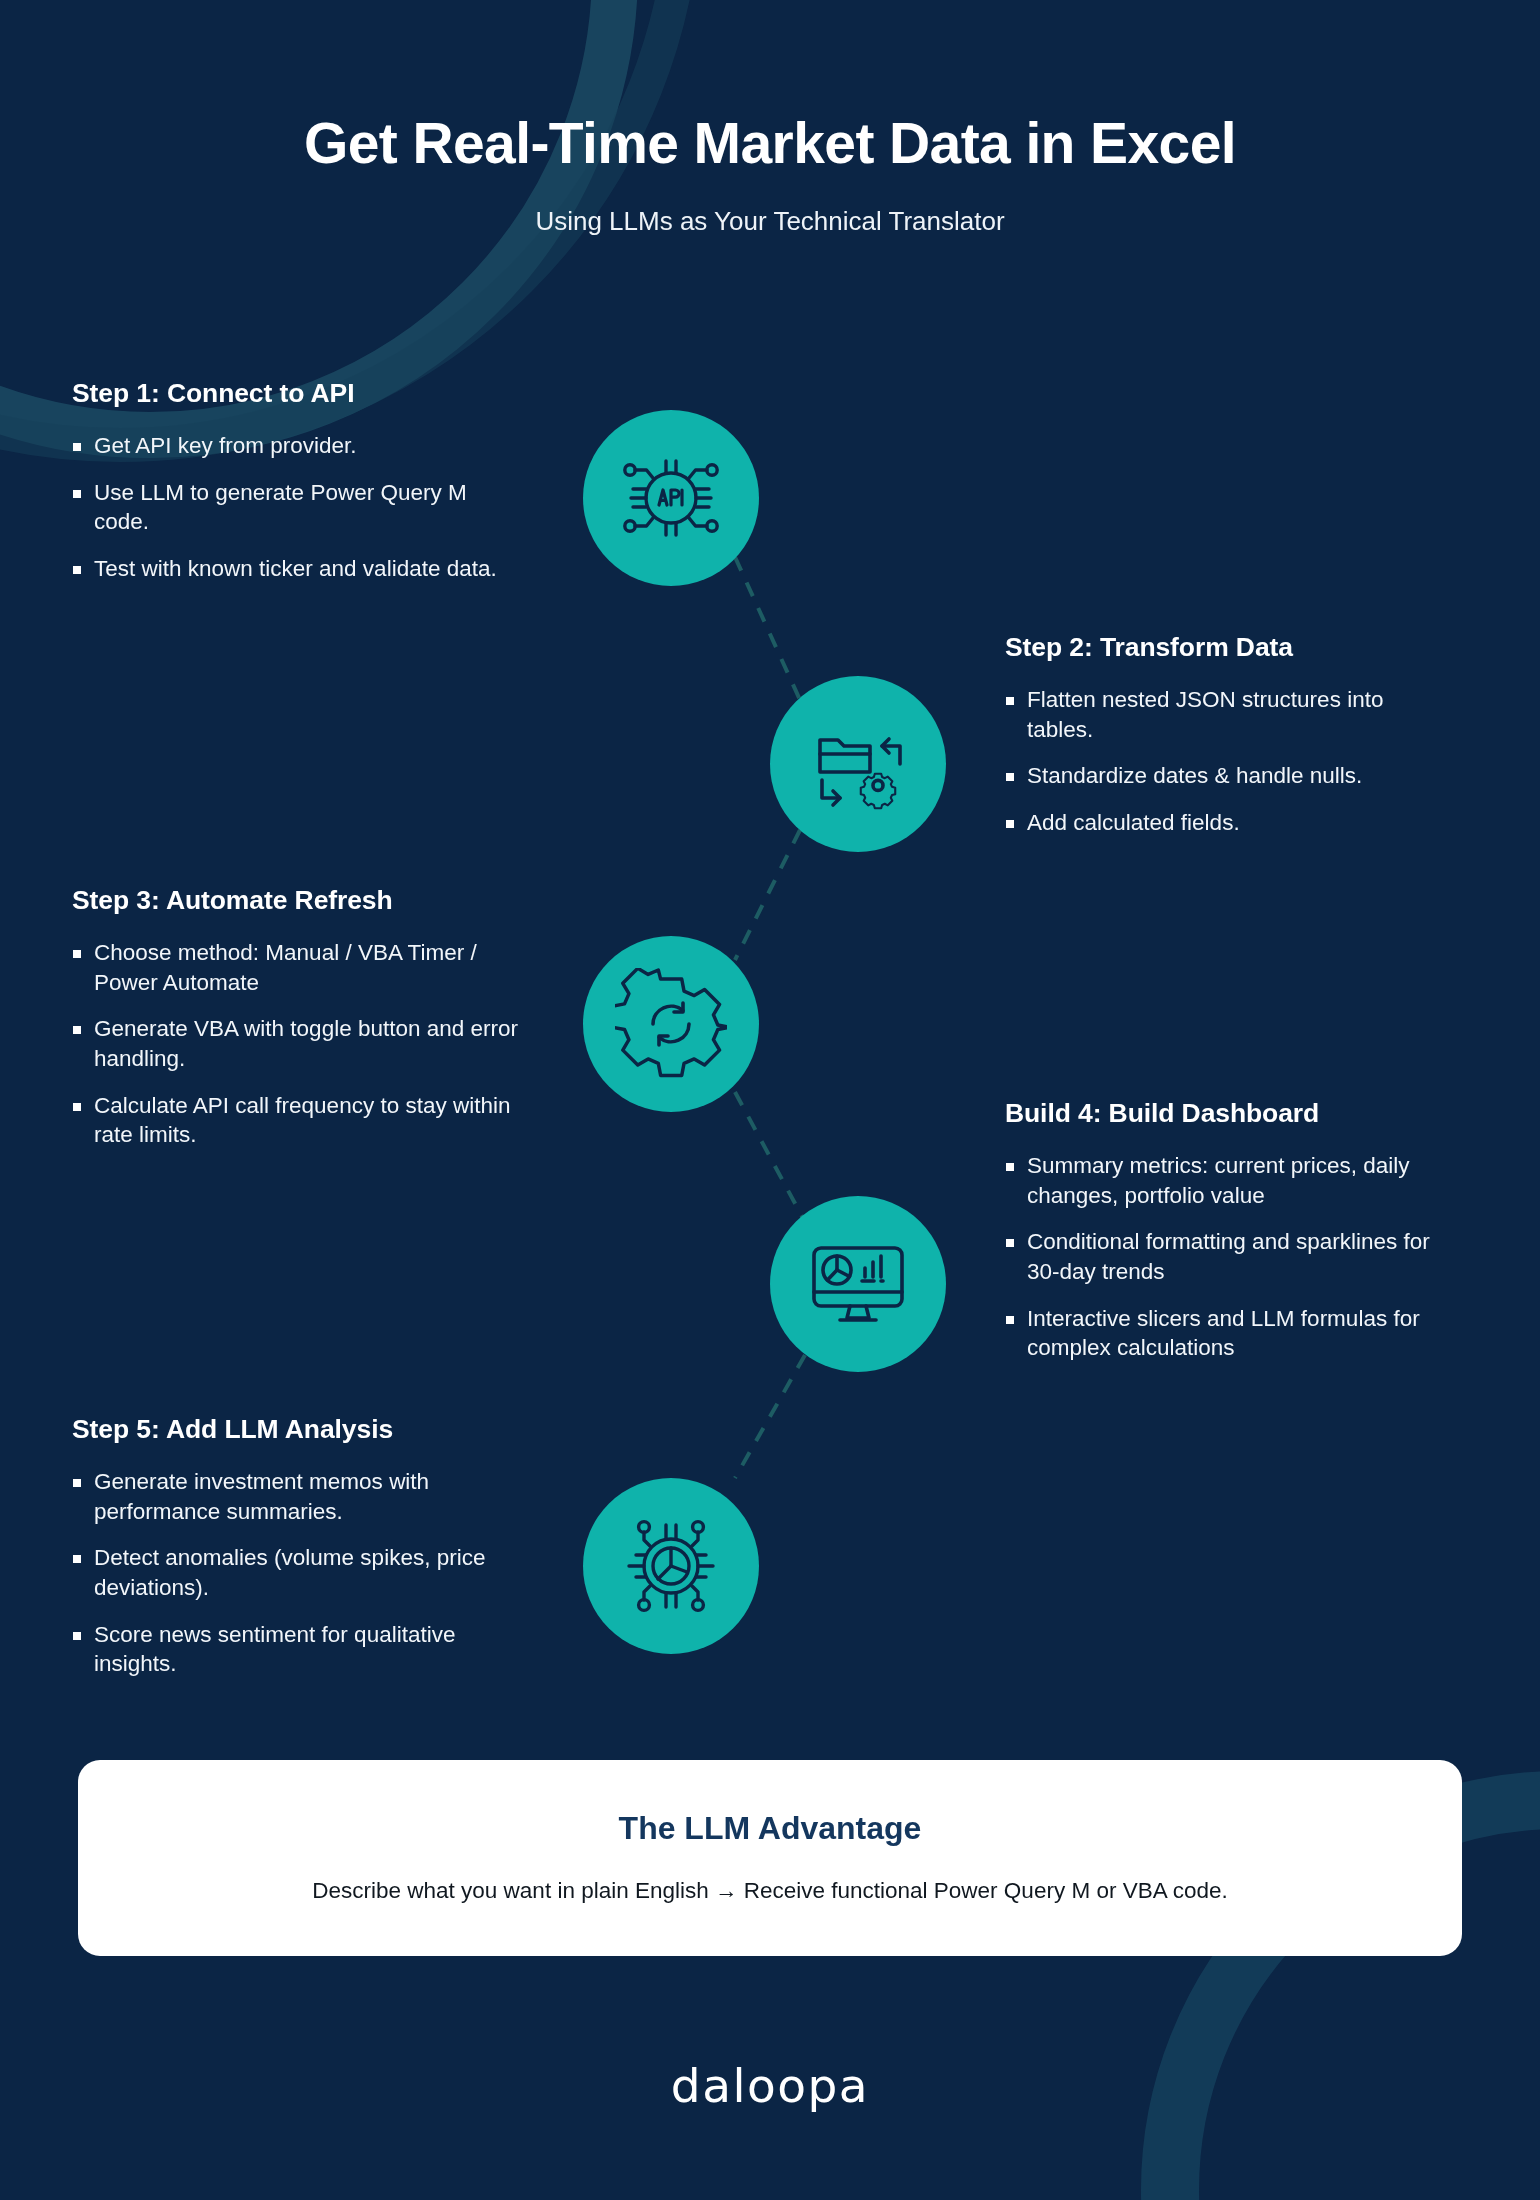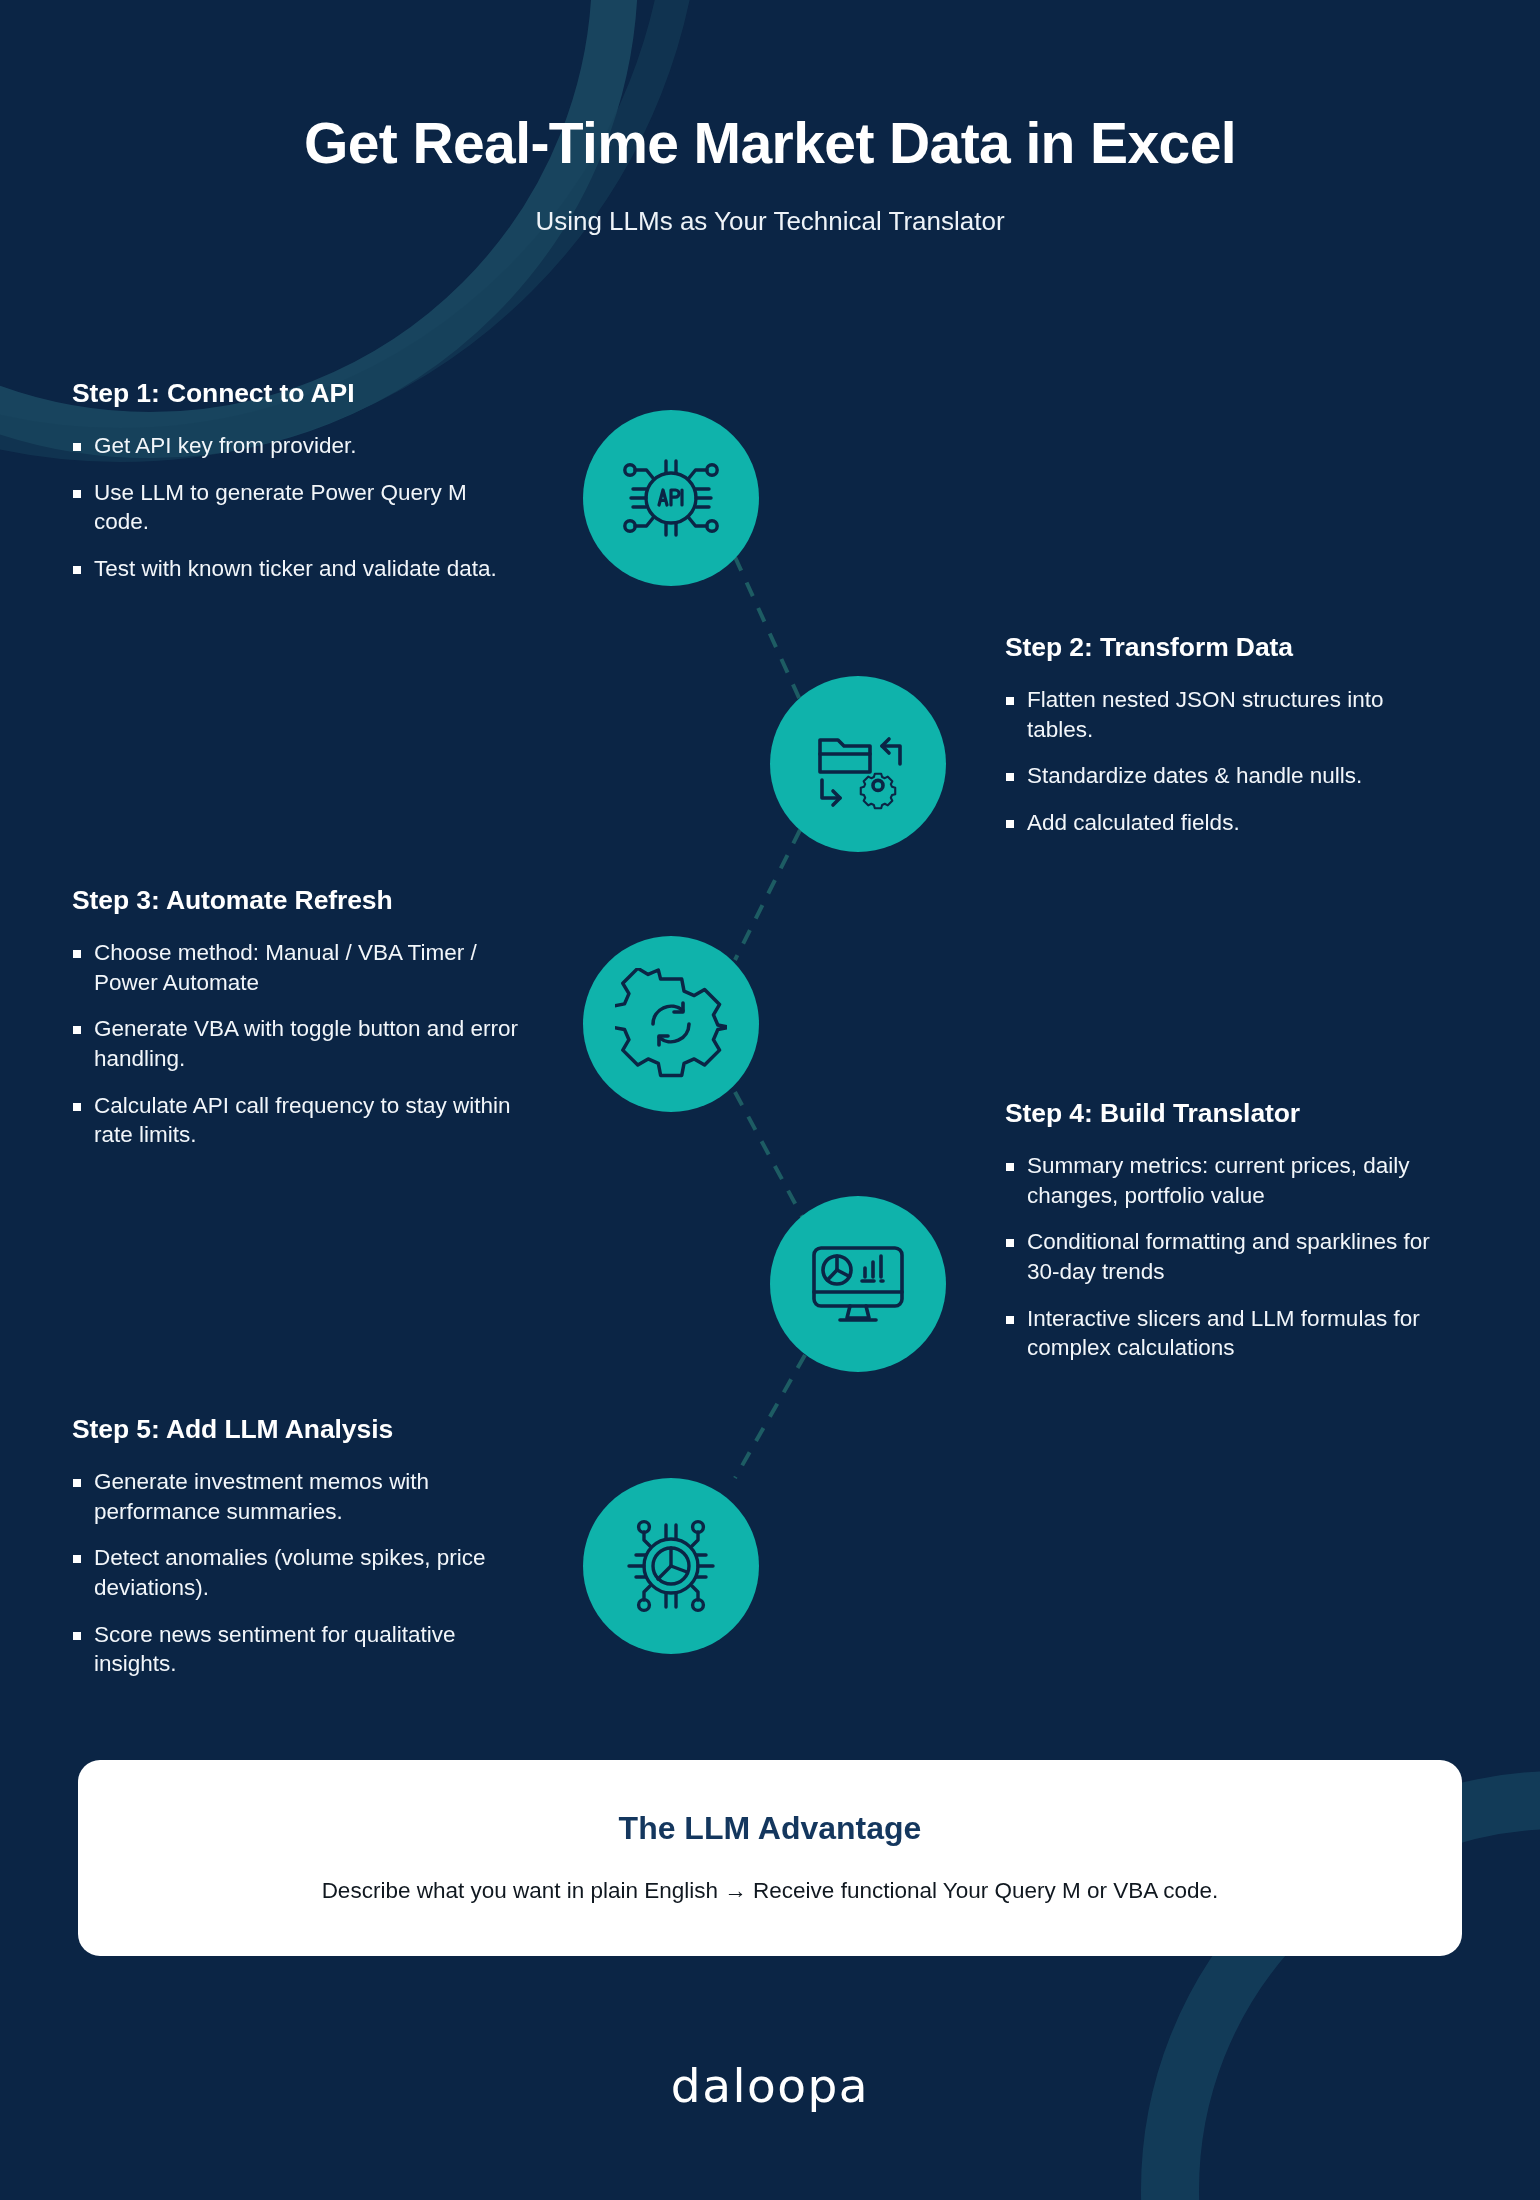--- a/index.html
+++ b/index.html
@@ -314,21 +314,21 @@
           <path d="M61 47 L61 38"></path>
           <path d="M69 47 L69 32"></path>
           <path d="M77 47 L77 26"></path>
           <path d="M58 51 L70 51"></path>
           <path d="M77 51 L79 51"></path>
         </svg>
       </span>
     </div>
 
     <div class="step-text right" style="top:1098px;">
-      <div class="step-title">Step 4: Build Translator</div>
+      <div class="step-title">Build 4: Build Dashboard</div>
       <ul class="step-bullets">
         <li>Summary metrics: current prices, daily changes, portfolio value</li>
         <li>Conditional formatting and sparklines for 30-day trends</li>
         <li>Interactive slicers and LLM formulas for complex calculations</li>
       </ul>
     </div>
 
     <div class="step-icon" style="left:583px; top:1478px;">
       <span>
         <svg width="112" height="112" viewBox="0 0 112 112" fill="none" stroke="#0b2545" stroke-width="3.4" stroke-linecap="round" stroke-linejoin="round">
@@ -374,21 +374,21 @@
         <li>Detect anomalies (volume spikes, price deviations).</li>
         <li>Score news sentiment for qualitative insights.</li>
       </ul>
     </div>
 
   </div>
 
   <div id="advantage-card">
     <div id="advantage-title">The LLM Advantage</div>
     <div id="advantage-body">
-      <div>Describe what you want in plain English → Receive functional Your Query M or VBA code.</div>
+      <div>Describe what you want in plain English → Receive functional Power Query M or VBA code.</div>
     </div>
   </div>
 
   <div id="footer">
     <span id="brand-logo">daloopa</span>
   </div>
 
 </div>
 
 </body></html>

